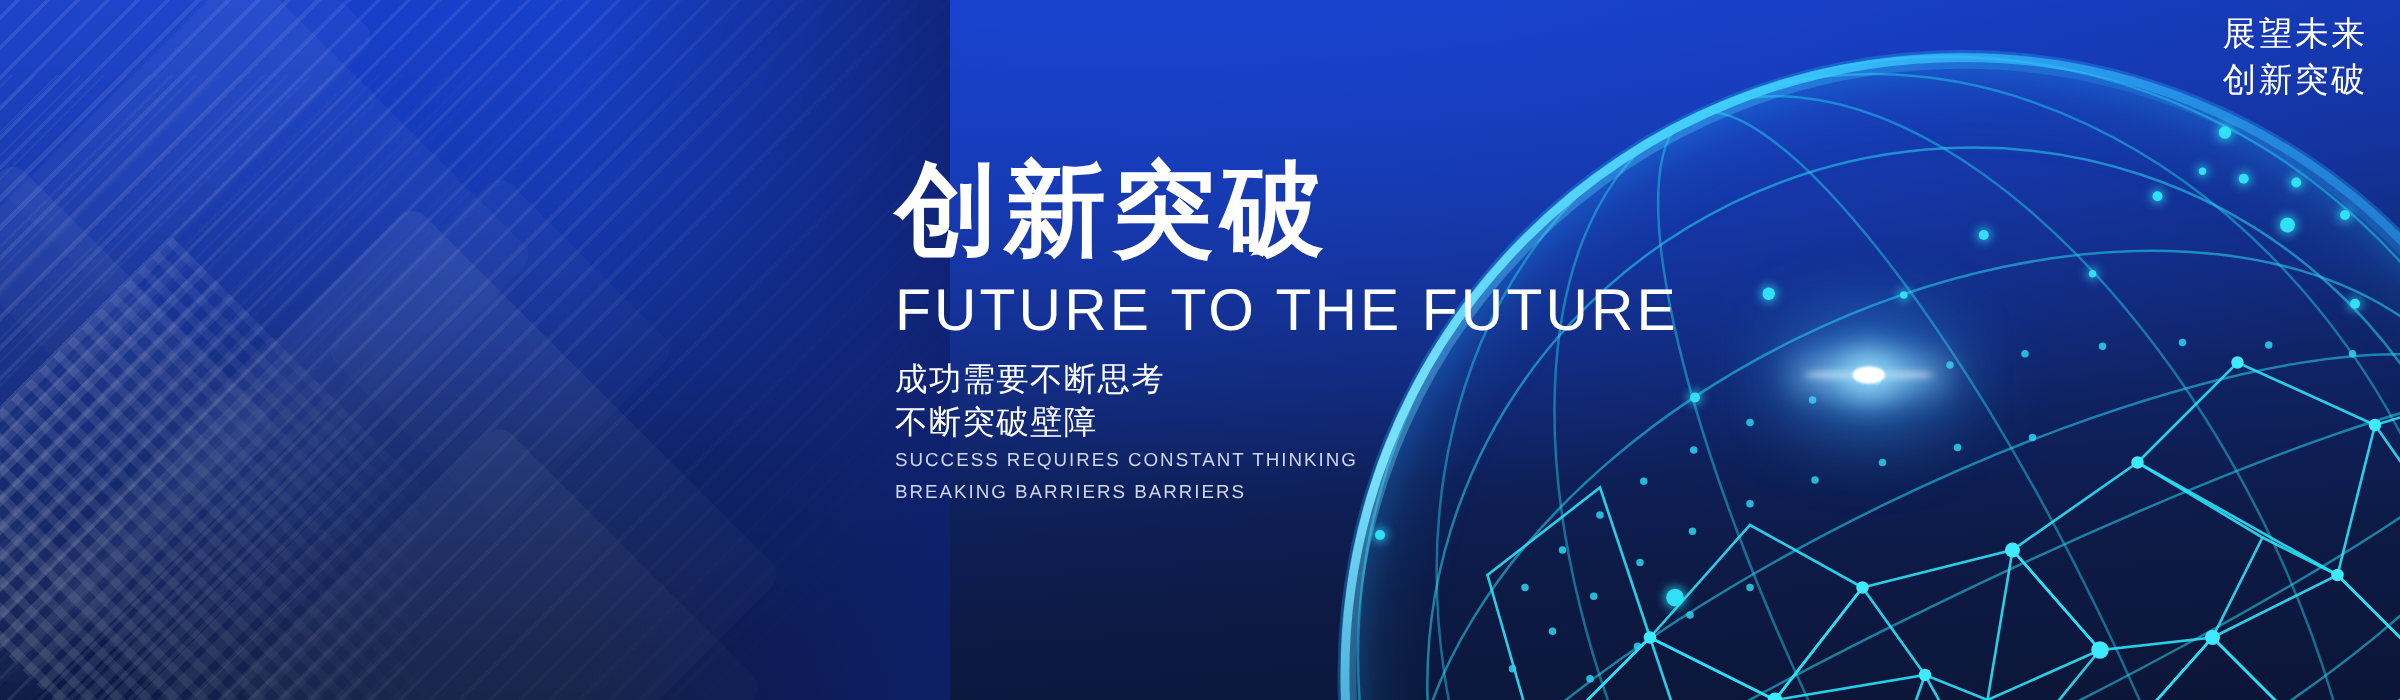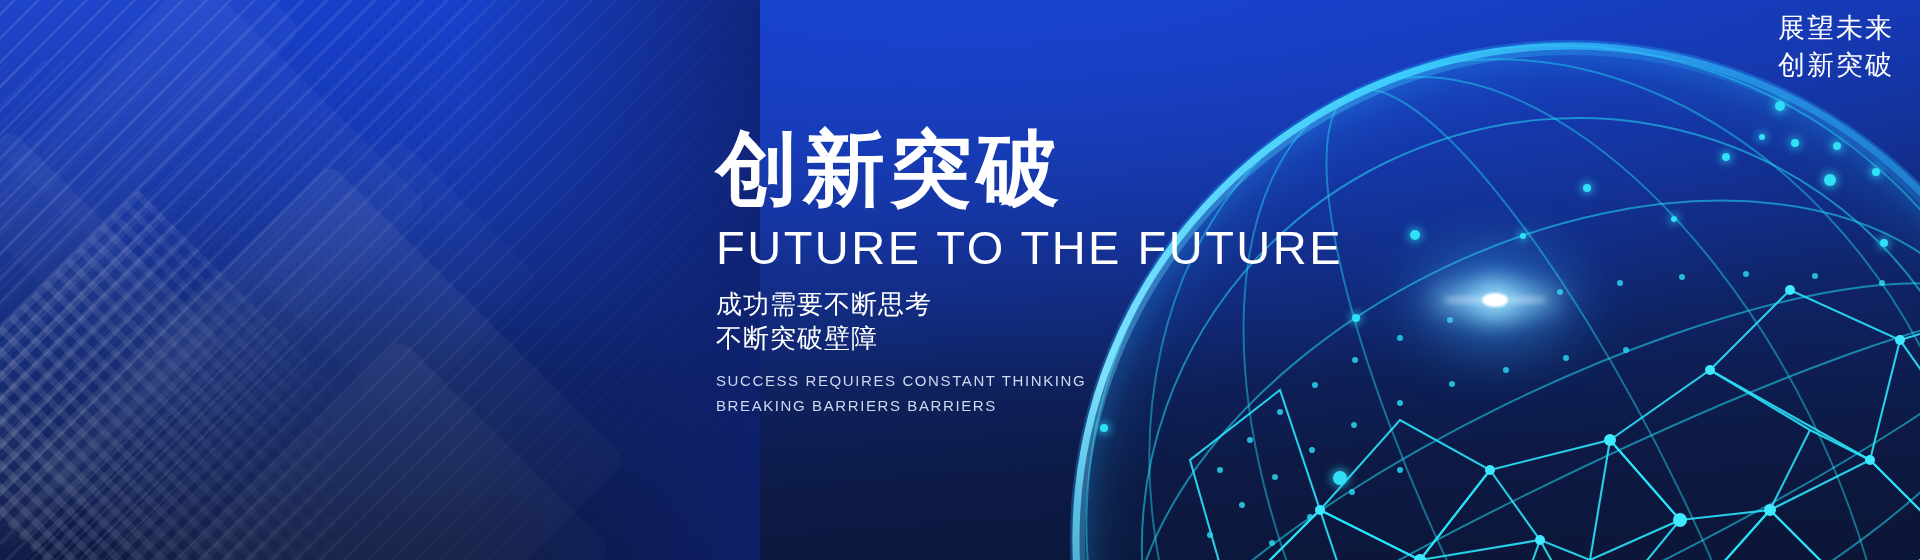--- a/index.html
+++ b/index.html
@@ -76,21 +76,21 @@
         box-shadow:0 0 8px 2px rgba(47,224,247,.65); }
 
   
   .copy{ position:absolute; left:716px; top:128px; }
   .h1{ font-size:82px; line-height:1; font-weight:700; color:#fff; letter-spacing:5px;
        font-family:"DejaVu Sans","Liberation Sans",sans-serif; }
   .h2{ margin-top:14px; font-size:47px; line-height:1; font-weight:400; color:#fff;
        letter-spacing:2.5px; font-family:"Liberation Sans",sans-serif; }
   .cn{ margin-top:16px; font-size:26px; line-height:1.32; color:#fff; letter-spacing:1px;
        font-family:"DejaVu Sans","Liberation Sans",sans-serif; }
-  .en{ margin-top:12px; font-size:15px; line-height:1.72; color:#cfd8ef; letter-spacing:1.6px;
+  .en{ font-size:15px; line-height:1.72; color:#cfd8ef; letter-spacing:1.6px;
        font-family:"Liberation Sans",sans-serif; }
 
   .corner{ position:absolute; right:26px; top:10px; text-align:right;
     font-size:27px; line-height:1.36; color:#fff; letter-spacing:2px;
     font-family:"DejaVu Sans","Liberation Sans",sans-serif; }
 </style>
 </head>
 <body>
 
 <div class="banner">

